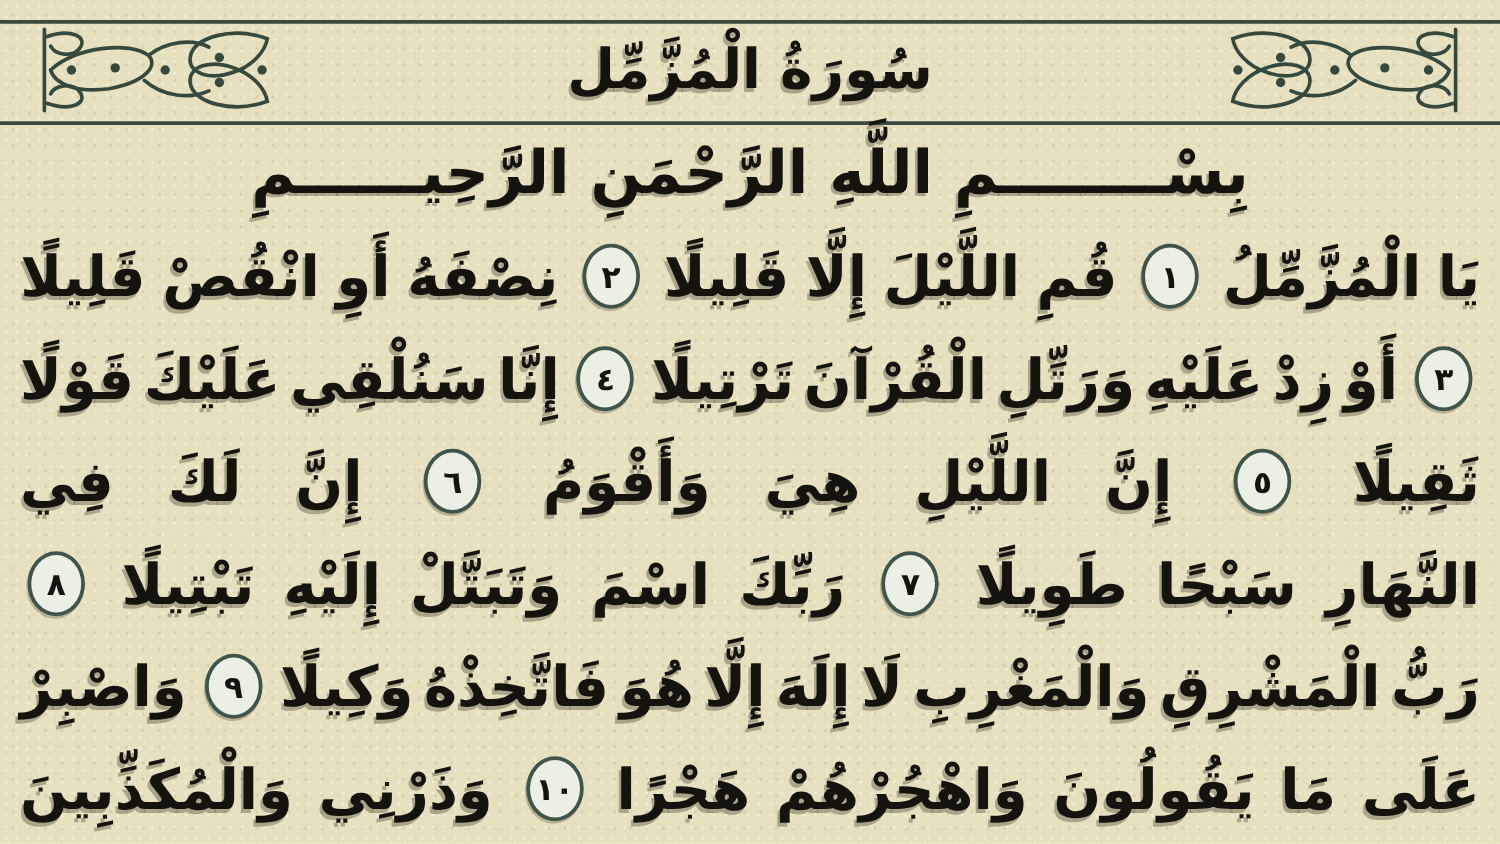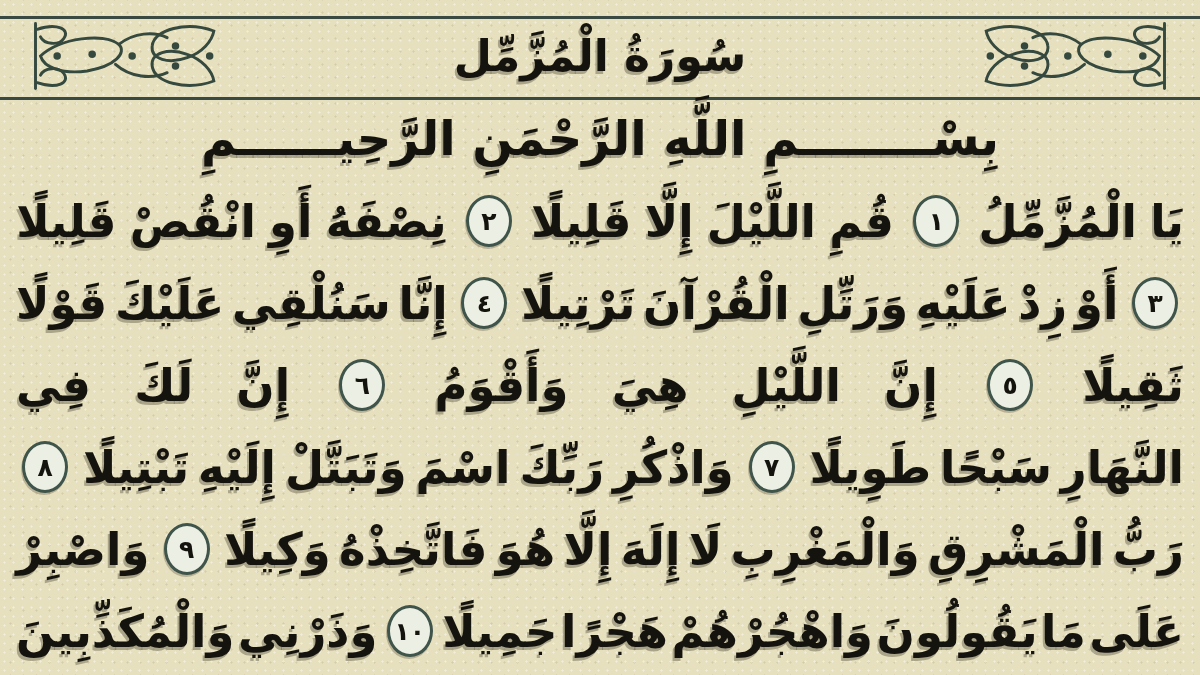--- a/index.html
+++ b/index.html
@@ -157,21 +157,20 @@
         <span class="marker">٦</span>
         <span class="word">إِنَّ</span>
         <span class="word">لَكَ</span>
         <span class="word">فِي</span>
       </div>
       <div class="line">
         <span class="word">النَّهَارِ</span>
         <span class="word">سَبْحًا</span>
         <span class="word">طَوِيلًا</span>
         <span class="marker">٧</span>
-        <span class="word">وَاذْكُرِ</span>
         <span class="word">رَبِّكَ</span>
         <span class="word">اسْمَ</span>
         <span class="word">وَتَبَتَّلْ</span>
         <span class="word">إِلَيْهِ</span>
         <span class="word">تَبْتِيلًا</span>
         <span class="marker">٨</span>
       </div>
       <div class="line">
         <span class="word">رَبُّ</span>
         <span class="word">الْمَشْرِقِ</span>
@@ -184,20 +183,19 @@
         <span class="word">وَكِيلًا</span>
         <span class="marker">٩</span>
         <span class="word">وَاصْبِرْ</span>
       </div>
       <div class="line">
         <span class="word">عَلَى</span>
         <span class="word">مَا</span>
         <span class="word">يَقُولُونَ</span>
         <span class="word">وَاهْجُرْهُمْ</span>
         <span class="word">هَجْرًا</span>
-        <span class="word">جَمِيلًا</span>
         <span class="marker">١٠</span>
         <span class="word">وَذَرْنِي</span>
         <span class="word">وَالْمُكَذِّبِينَ</span>
       </div>
     </div>
 
 </div>
 
 </body></html>

